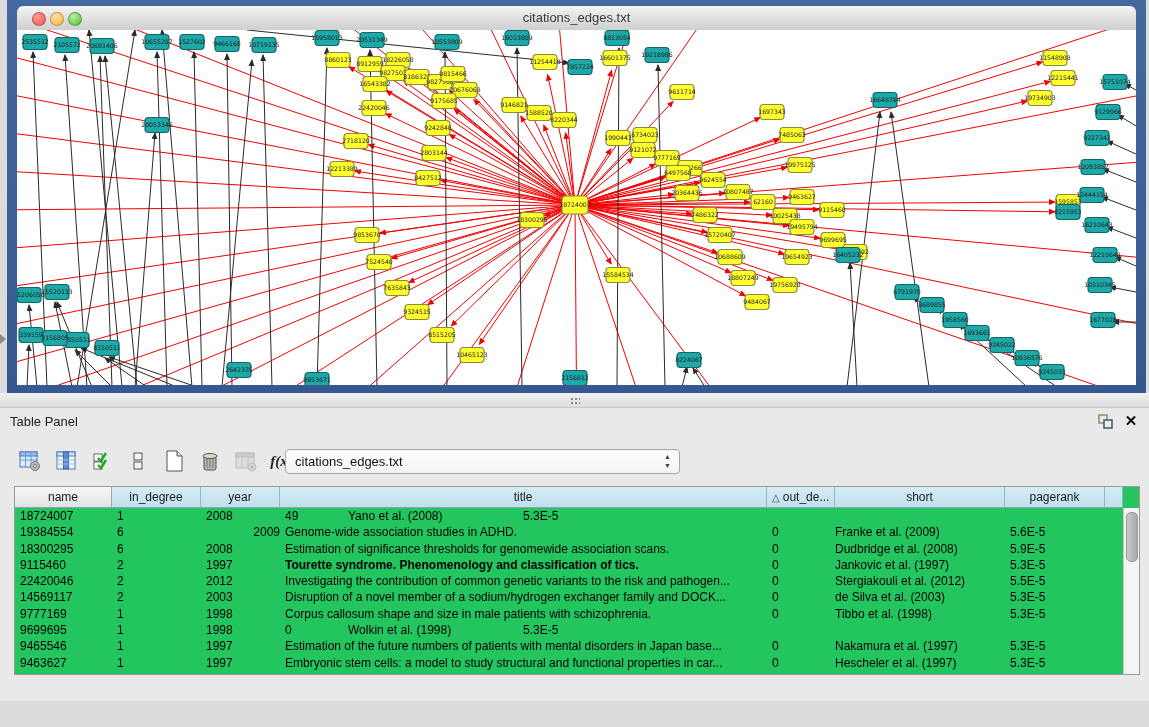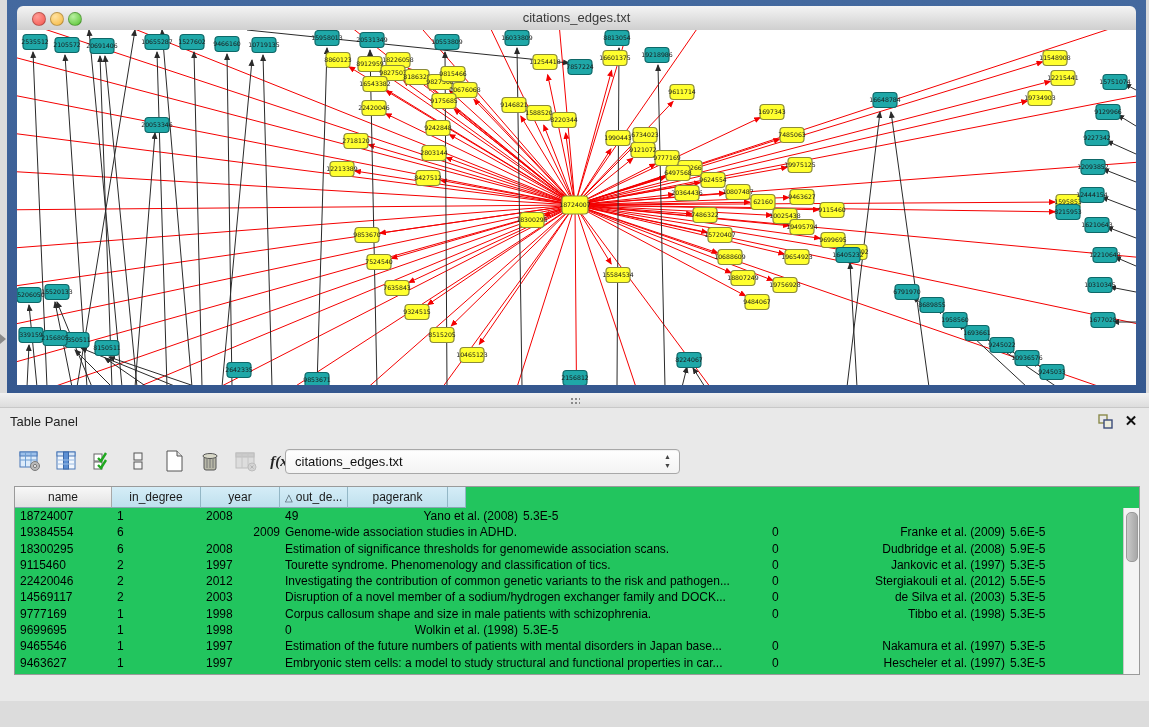--- a/index.html
+++ b/index.html
@@ -43,21 +43,21 @@
   .tablebox{position:absolute;left:14px;top:78px;width:1124px;height:187px;border:1px solid #9a9a9a;background:#22c55e;overflow:hidden;}
   .thead{display:flex;height:21px;}
   .th{box-sizing:border-box;height:21px;font-size:12px;color:#1a1a1a;text-align:center;line-height:20px;
     background:linear-gradient(180deg,#d5edf7,#bfe0ee);border-right:1px solid #93b7c6;border-bottom:1px solid #8aa6b4;
     overflow:hidden;white-space:nowrap;}
   .th.namecol{background:linear-gradient(180deg,#f8f8f8,#e2e2e2);border-right:1px solid #a8a8a8;}
   .th.sorted{text-align:left;padding-left:5px;}
   .th .tri{font-size:10px;color:#3a4a55;margin-right:3px;}
   .trow{display:flex;height:16.3px;font-size:12px;color:#000;}
   .td{box-sizing:border-box;padding-left:5px;overflow:hidden;white-space:nowrap;line-height:16.3px;}
-  .td.center{text-align:right;padding-left:0;}
+  .td.center{text-align:left;padding-left:0;}
   .vscroll{position:absolute;right:0;top:21px;bottom:0;width:15px;background:#f4f4f4;border-left:1px solid #c9c9c9;}
   .vscroll .thumb{position:absolute;left:2px;top:4px;width:10px;height:48px;border-radius:5px;
     background:linear-gradient(90deg,#c9c9c9,#a8a8a8);border:1px solid #9a9a9a;}
 
   .tabbar{position:absolute;left:0;top:268px;width:1149px;display:flex;justify-content:center;}
   .segs{display:inline-flex;border:1px solid #8d8d8d;border-radius:5px;overflow:hidden;background:#fff;
     box-shadow:0 1px 0 rgba(255,255,255,.7);}
   .seg{padding:2px 14px 3px;font-size:12.5px;color:#111;background:linear-gradient(180deg,#ffffff,#f0f0f0);border-right:1px solid #b9b9b9;}
   .seg:last-child{border-right:none;}
   .seg.sel{background:linear-gradient(180deg,#7f7f7f,#686868);color:#f4f4f4;text-shadow:0 -1px 0 rgba(0,0,0,.3);}
@@ -540,21 +540,23 @@
     <div class="combo">
       <span class="val">citations_edges.txt</span>
       <span class="arrows">▲<br>▼</span>
     </div>
 
     <div class="tablebox">
       <div class="thead" id="thead">
           <div class="th namecol" style="width: 97px;">name</div>
           <div class="th" style="width: 89px;">in_degree</div>
           <div class="th" style="width: 79px;">year</div>
+          <div class="th" style="width: 487px;">title</div>
           <div class="th sorted" style="width: 68px;"><span class="tri">△</span>out_de...</div>
+          <div class="th" style="width: 170px;">short</div>
           <div class="th" style="width: 100px;">pagerank</div>
           <div class="th" style="width: 18px;"></div>
         </div>
       <div id="tbody">
           <div class="trow">
             <div class="td" style="width: 97px;">18724007</div>
             <div class="td" style="width: 89px;">1</div>
             <div class="td" style="width: 79px;">2008</div>
             <div class="td" style="width: 68px;">49</div>
             <div class="td center" style="width: 170px;">Yano et al. (2008)</div>
@@ -575,21 +577,21 @@
             <div class="td" style="width: 79px;">2008</div>
             <div class="td" style="width: 487px;">Estimation of significance thresholds for genomewide association scans.</div>
             <div class="td" style="width: 68px;">0</div>
             <div class="td center" style="width: 170px;">Dudbridge et al. (2008)</div>
             <div class="td" style="width: 100px;">5.9E-5</div>
           </div>
           <div class="trow">
             <div class="td" style="width: 97px;">9115460</div>
             <div class="td" style="width: 89px;">2</div>
             <div class="td" style="width: 79px;">1997</div>
-            <div class="td" style="width: 487px;">Tourette syndrome. Phenomenology and classification of tics.</div>
+            <div class="td" style="width: 487px; font-weight: bold;">Tourette syndrome. Phenomenology and classification of tics.</div>
             <div class="td" style="width: 68px;">0</div>
             <div class="td center" style="width: 170px;">Jankovic et al. (1997)</div>
             <div class="td" style="width: 100px;">5.3E-5</div>
           </div>
           <div class="trow">
             <div class="td" style="width: 97px;">22420046</div>
             <div class="td" style="width: 89px;">2</div>
             <div class="td" style="width: 79px;">2012</div>
             <div class="td" style="width: 487px;">Investigating the contribution of common genetic variants to the risk and pathogen...</div>
             <div class="td" style="width: 68px;">0</div>

